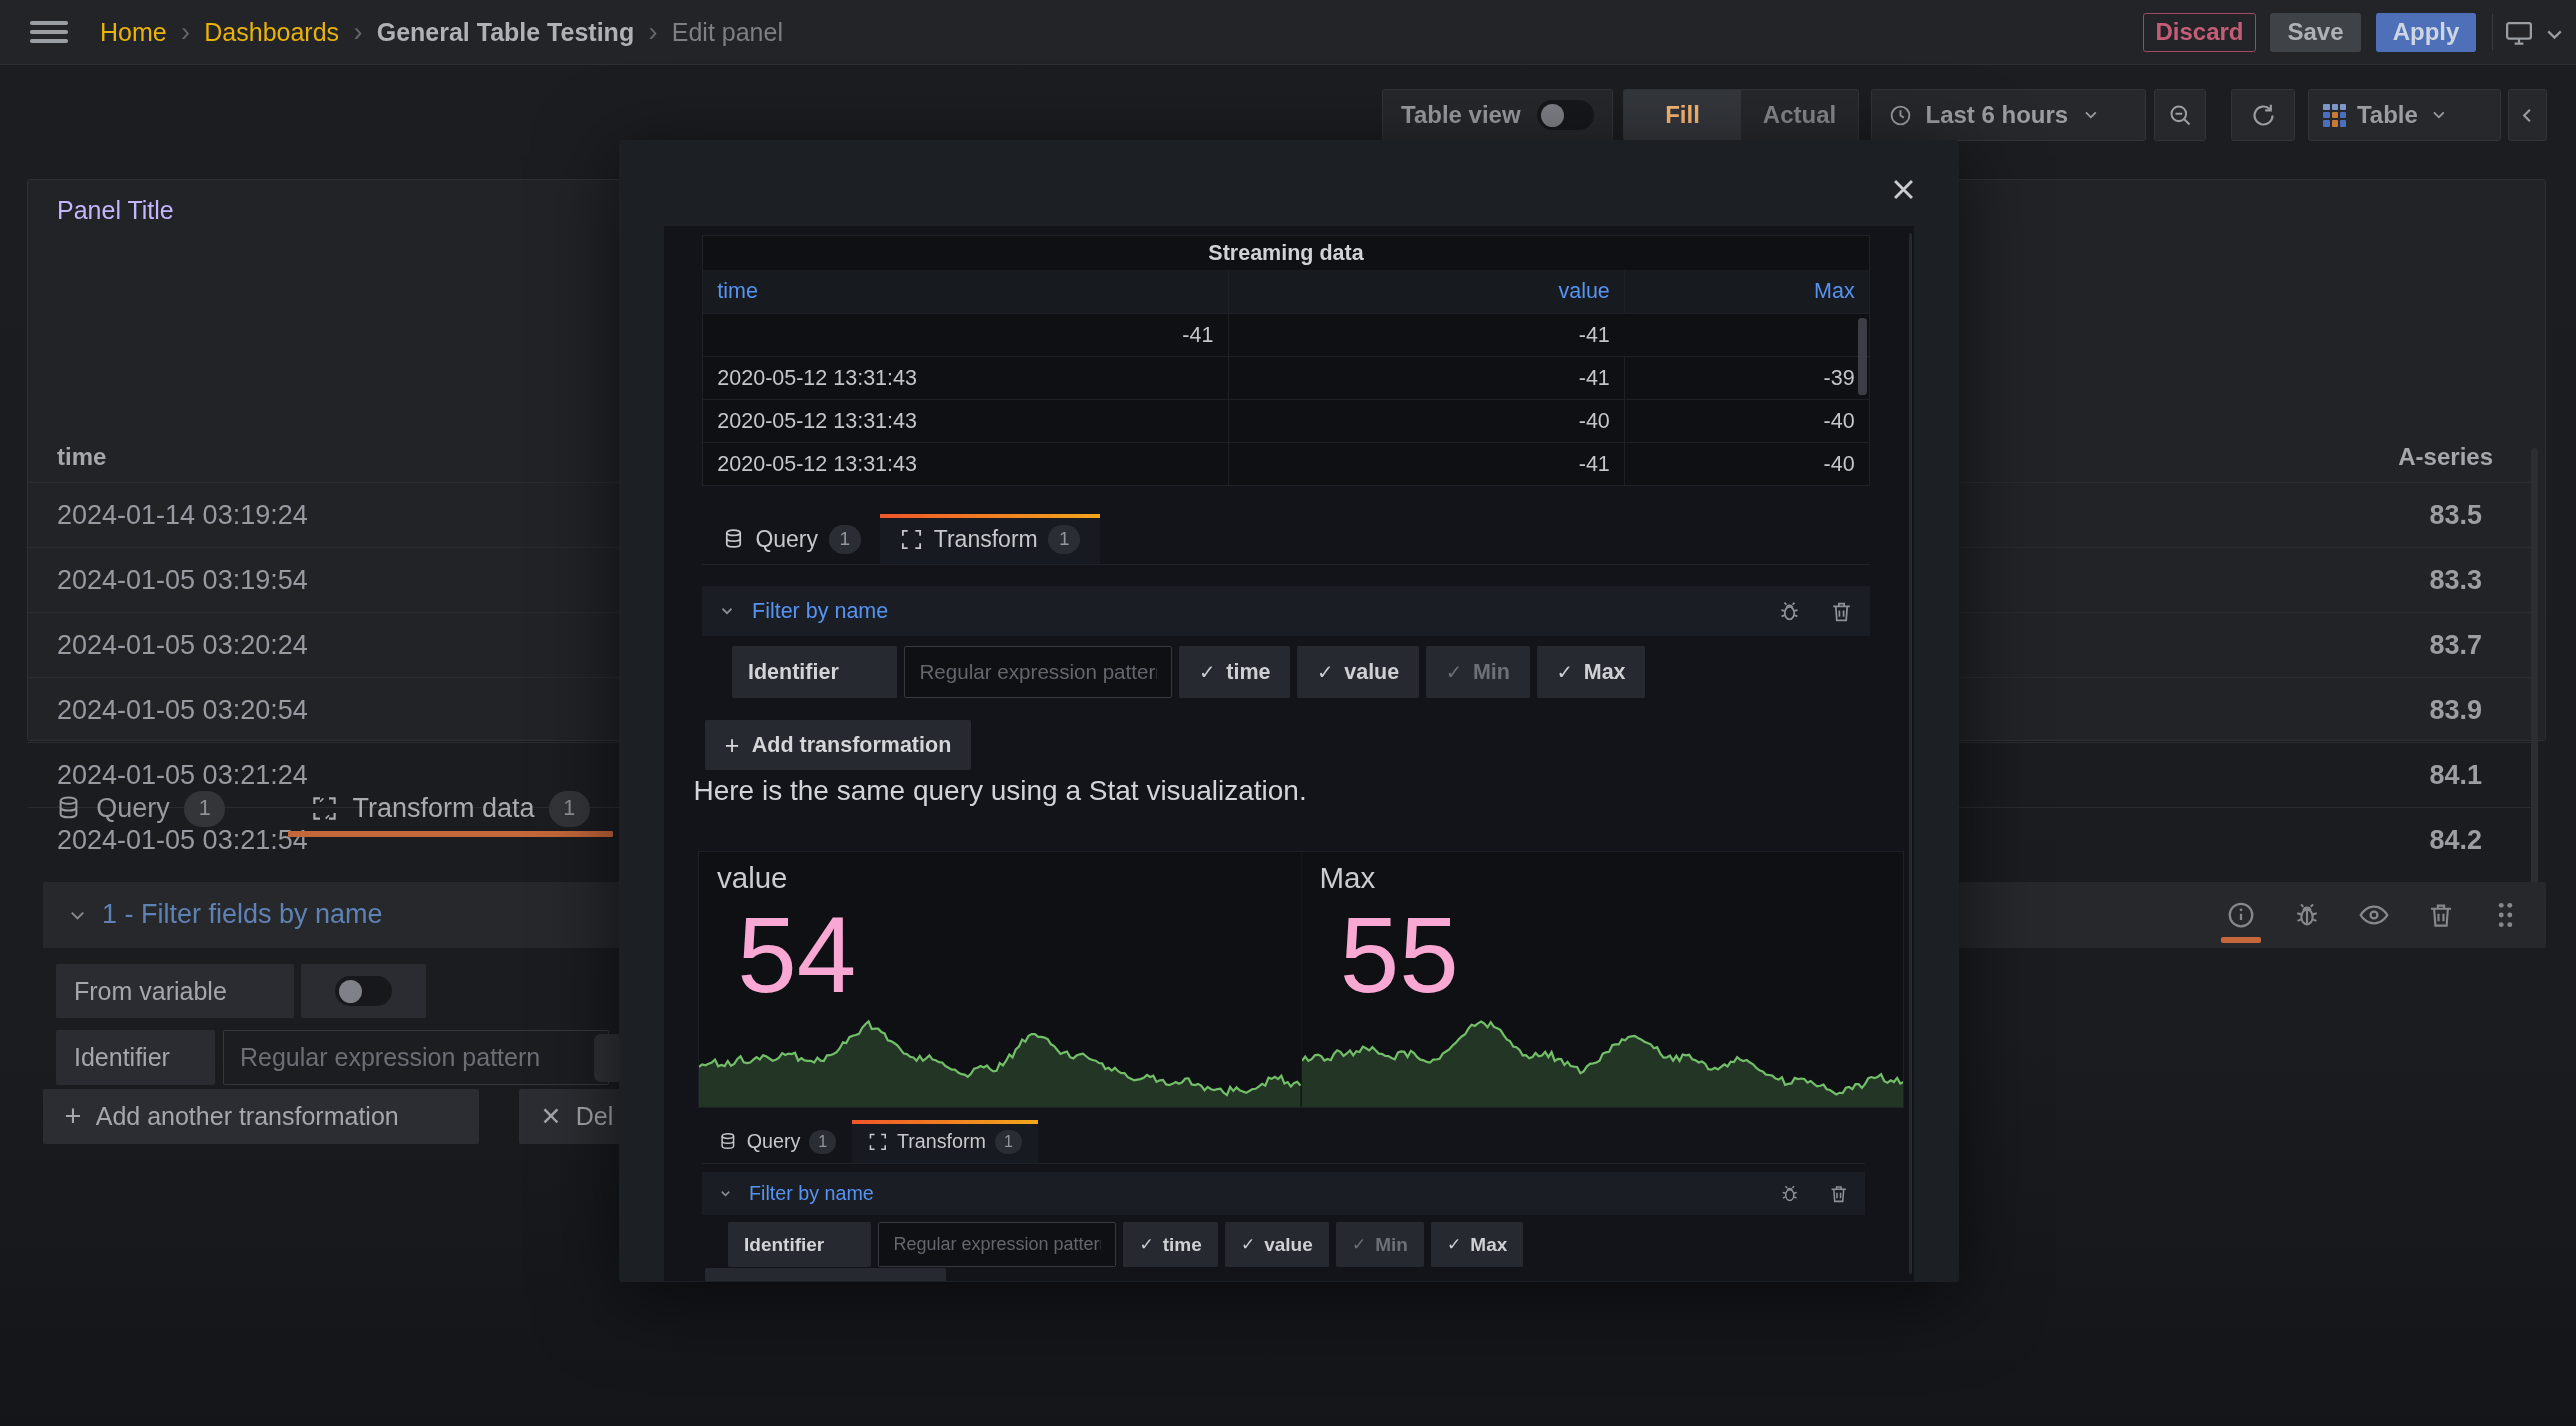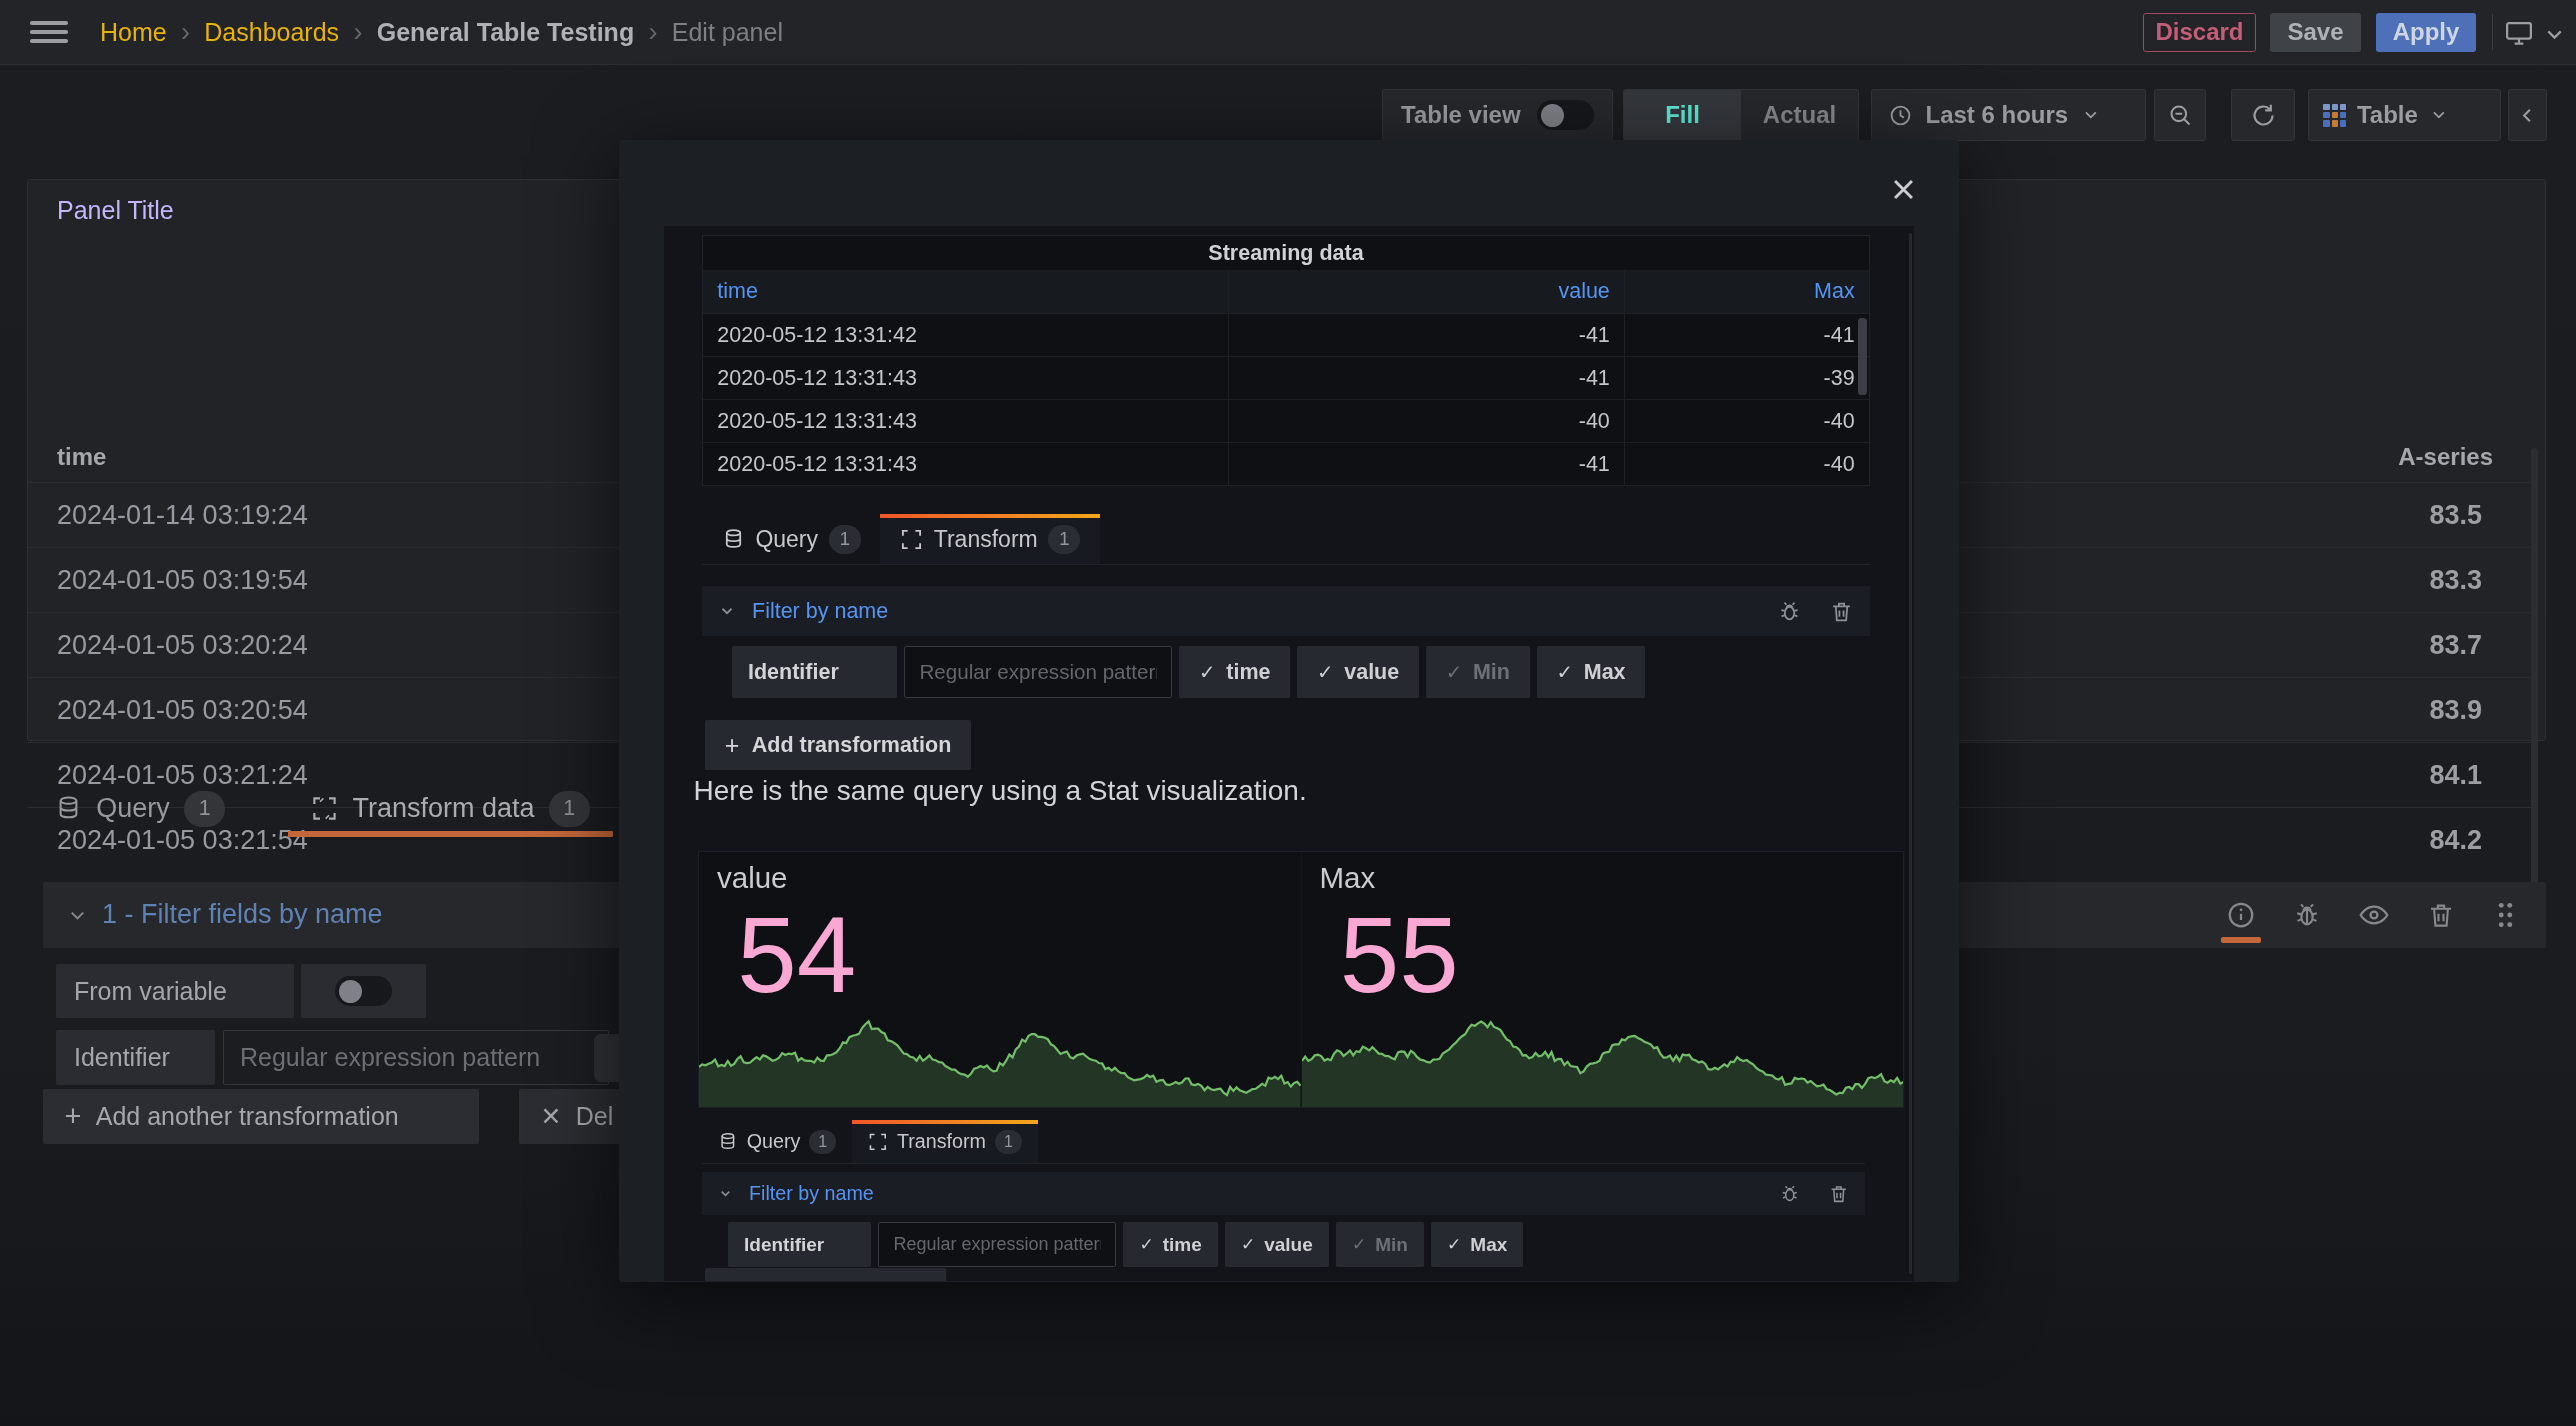--- a/index.html
+++ b/index.html
@@ -26,21 +26,21 @@
   .nav-ic{position:absolute;top:18px;color:#9a9da2;cursor:pointer;}
 
   
   .tbox{position:absolute;top:89px;height:52px;background:#26282c;border:0.9px solid #313439;border-radius:2.7px;
     display:flex;align-items:center;box-sizing:border-box;color:#9a9da2;font-size:24px;font-weight:600;cursor:pointer;}
   .tv{left:1382px;width:231px;padding:0 18px;justify-content:space-between;}
   .toggle{width:57px;height:30px;border-radius:15px;background:#17181c;position:relative;flex:none;}
   .toggle .knob{position:absolute;left:3.6px;top:3.6px;width:23px;height:23px;border-radius:50%;background:#7e8187;}
   .fa{left:1623px;width:236px;padding:0;overflow:hidden;}
   .fa .seg{height:100%;display:flex;align-items:center;justify-content:center;flex:1;}
-  .fa .seg.on{background:#34373c;color:#5eead4;}
+  .fa .seg.on{background:#34373c;color:#fdba74;}
   .fa .seg.off{color:#85888d;}
   .tp{left:1871px;width:275px;padding:0 16px;gap:12.5px;}
   .zo{left:2154px;width:52px;justify-content:center;}
   .rf{left:2231px;width:64px;justify-content:center;}
   .vp{left:2308px;width:193px;padding:0 14.3px;gap:10.7px;}
   .coll{left:2508px;width:39px;justify-content:center;}
   .viz-ic{width:23px;height:23px;display:grid;grid-template-columns:1fr 1fr 1fr;grid-template-rows:6.3px 1fr 1fr;gap:1.8px;flex:none;}
   .viz-ic i{background:#4a70bd;border-radius:0.9px;}
   .viz-ic i.h{background:#7e97c9;}
   .viz-ic i.o{background:#c77b35;}
@@ -392,21 +392,20 @@
 
       <div class="ex-table">
         <div class="ex-title">Streaming data</div>
         <div class="ex-grid ex-head">
           <span class="hc cell-l">time</span>
           <span class="hc cell-r">value</span>
           <span class="hc cell-r">Max</span>
         </div>
         <div id="ex-rows">
             <div class="ex-grid ex-row">
-              <span class="c cell-l">2020-05-12 13:31:42</span>
               <span class="c cell-r">-41</span>
               <span class="c cell-r">-41</span>
             </div>
             <div class="ex-grid ex-row">
               <span class="c cell-l">2020-05-12 13:31:43</span>
               <span class="c cell-r">-41</span>
               <span class="c cell-r">-39</span>
             </div>
             <div class="ex-grid ex-row">
               <span class="c cell-l">2020-05-12 13:31:43</span>

